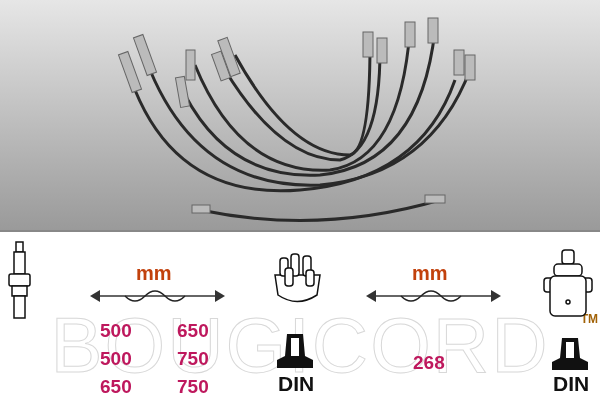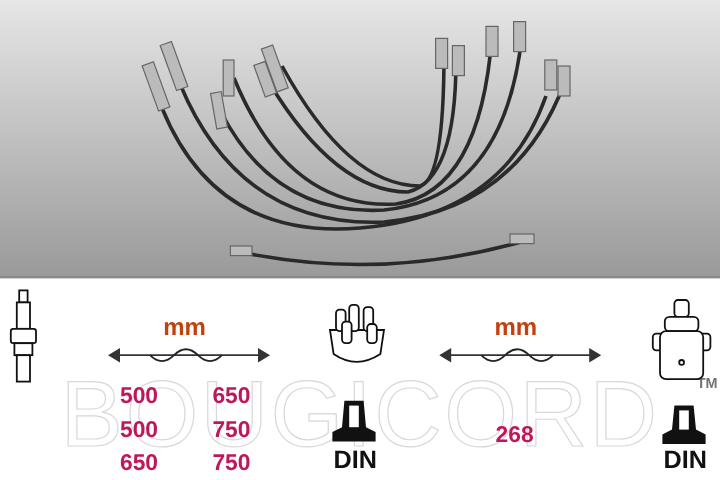--- a/index.html
+++ b/index.html
@@ -1,20 +1,20 @@
 <!DOCTYPE html>
 <html><head>
 <meta charset="utf-8">
 <style>
   html,body{margin:0;padding:0;}
   body{width:600px;height:400px;position:relative;overflow:hidden;background:#fff;font-family:"Liberation Sans",sans-serif;}
   .photo{position:absolute;left:0;top:0;width:600px;height:230px;background:linear-gradient(#e6e6e6,#9a9a9a);border-bottom:2px solid #888;}
   .photo svg{position:absolute;left:0;top:0;}
   .wm{position:absolute;left:0;top:300px;width:600px;font-size:78px;letter-spacing:2px;color:transparent;-webkit-text-stroke:1px #d8d8d8;font-weight:400;white-space:nowrap;text-align:center;}
-  .tm{position:absolute;right:2px;top:312px;font-size:12px;color:#737373;font-weight:bold;}
+  .tm{position:absolute;right:2px;top:312px;font-size:12px;color:#a16207;font-weight:bold;}
   .mm{position:absolute;font-size:20px;font-weight:bold;color:#c2410c;}
   .num{position:absolute;font-size:19px;font-weight:bold;color:#be185d;}
   .din{position:absolute;font-size:21px;font-weight:bold;color:#111;}
   .icon{position:absolute;}
 </style>
 </head>
 <body>
 
 <div class="photo">
   <svg width="600" height="230">

